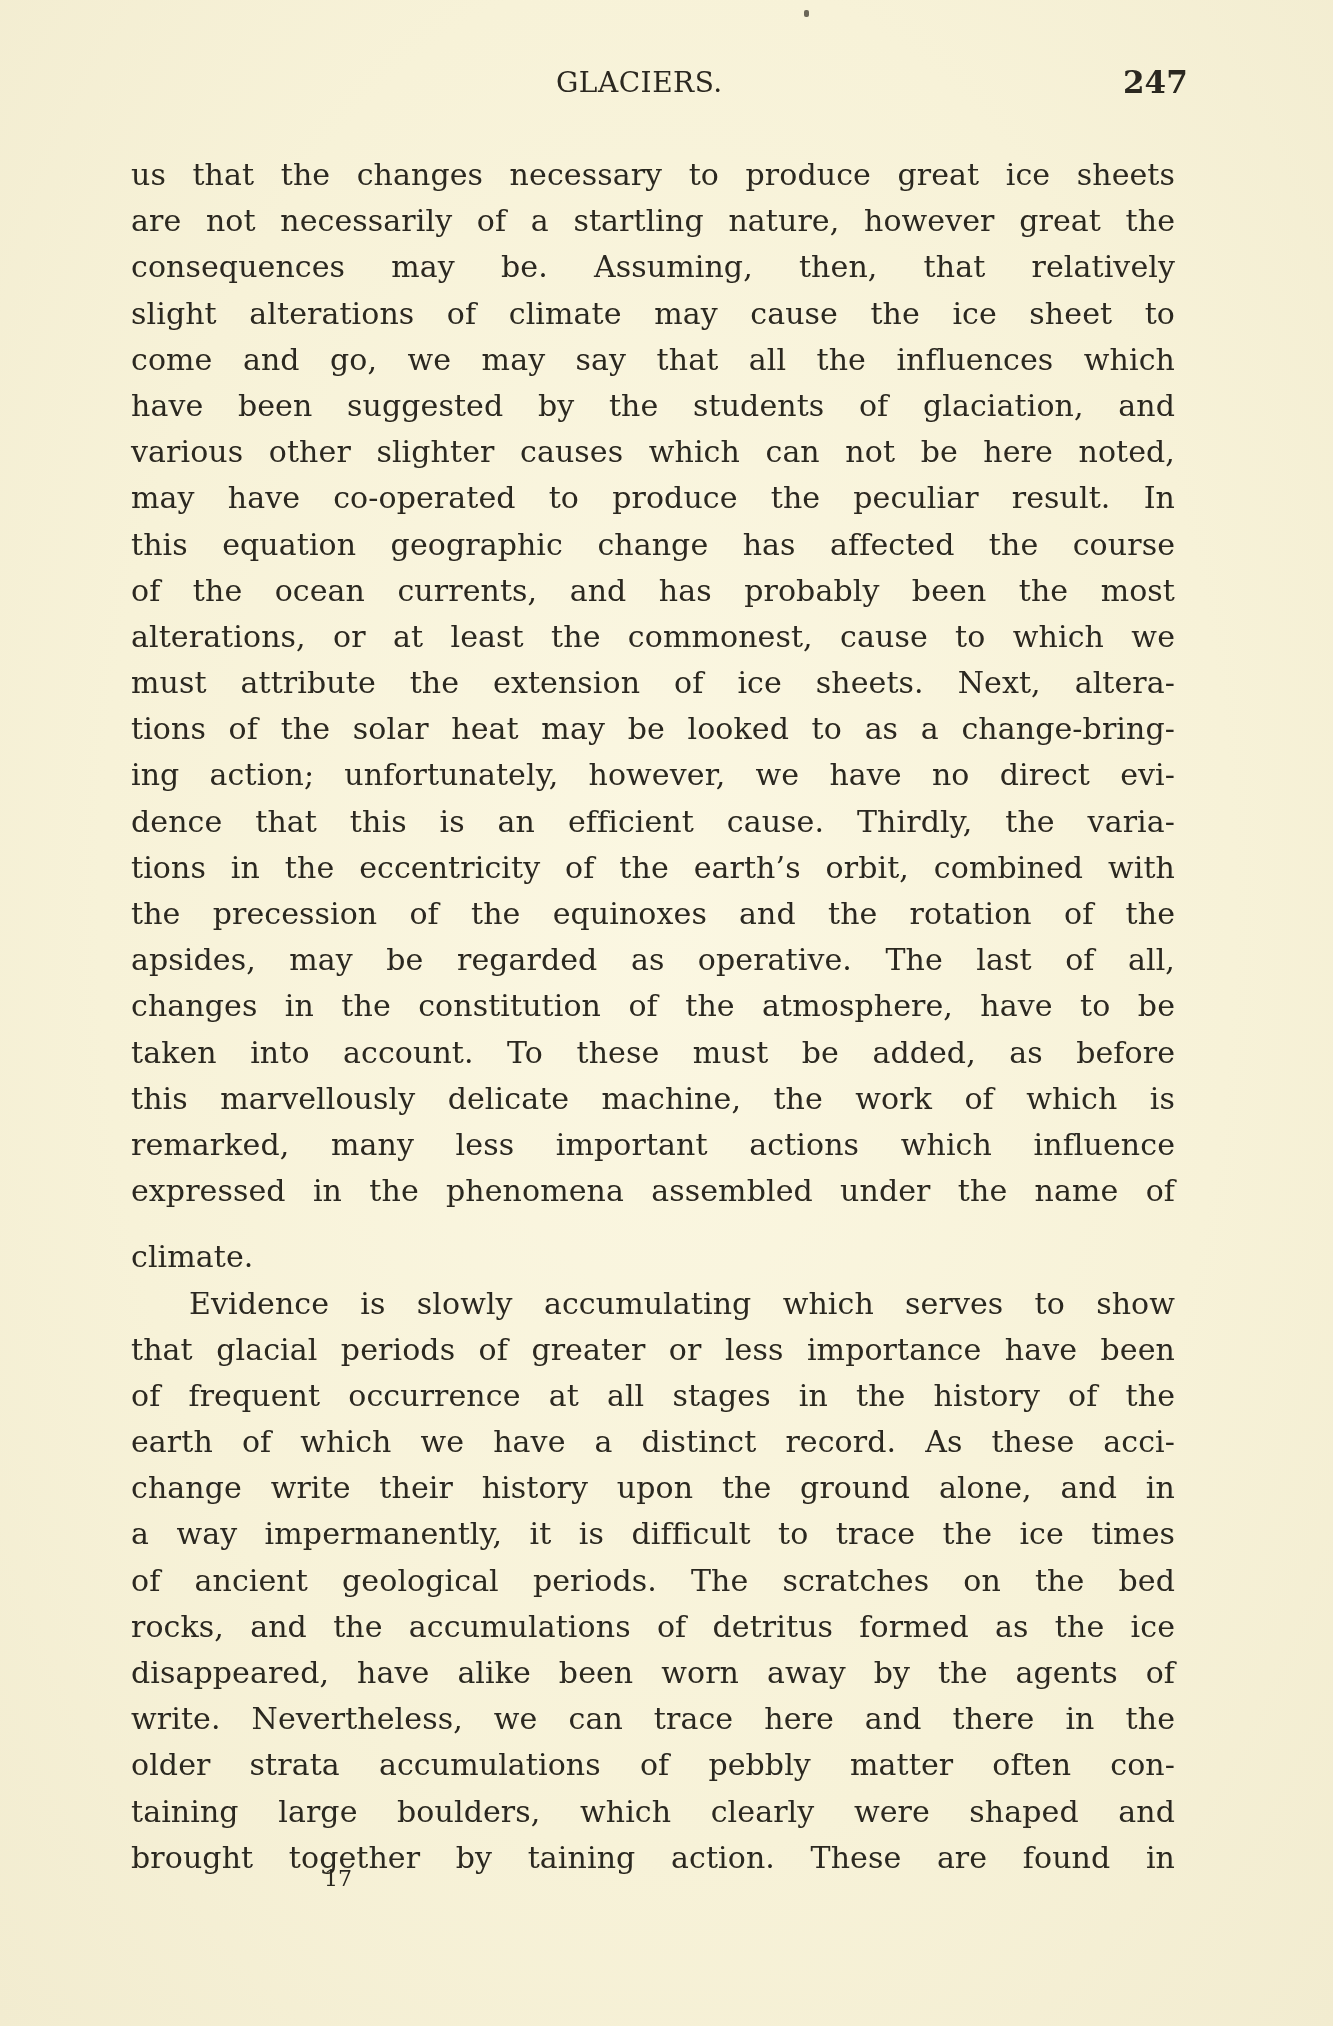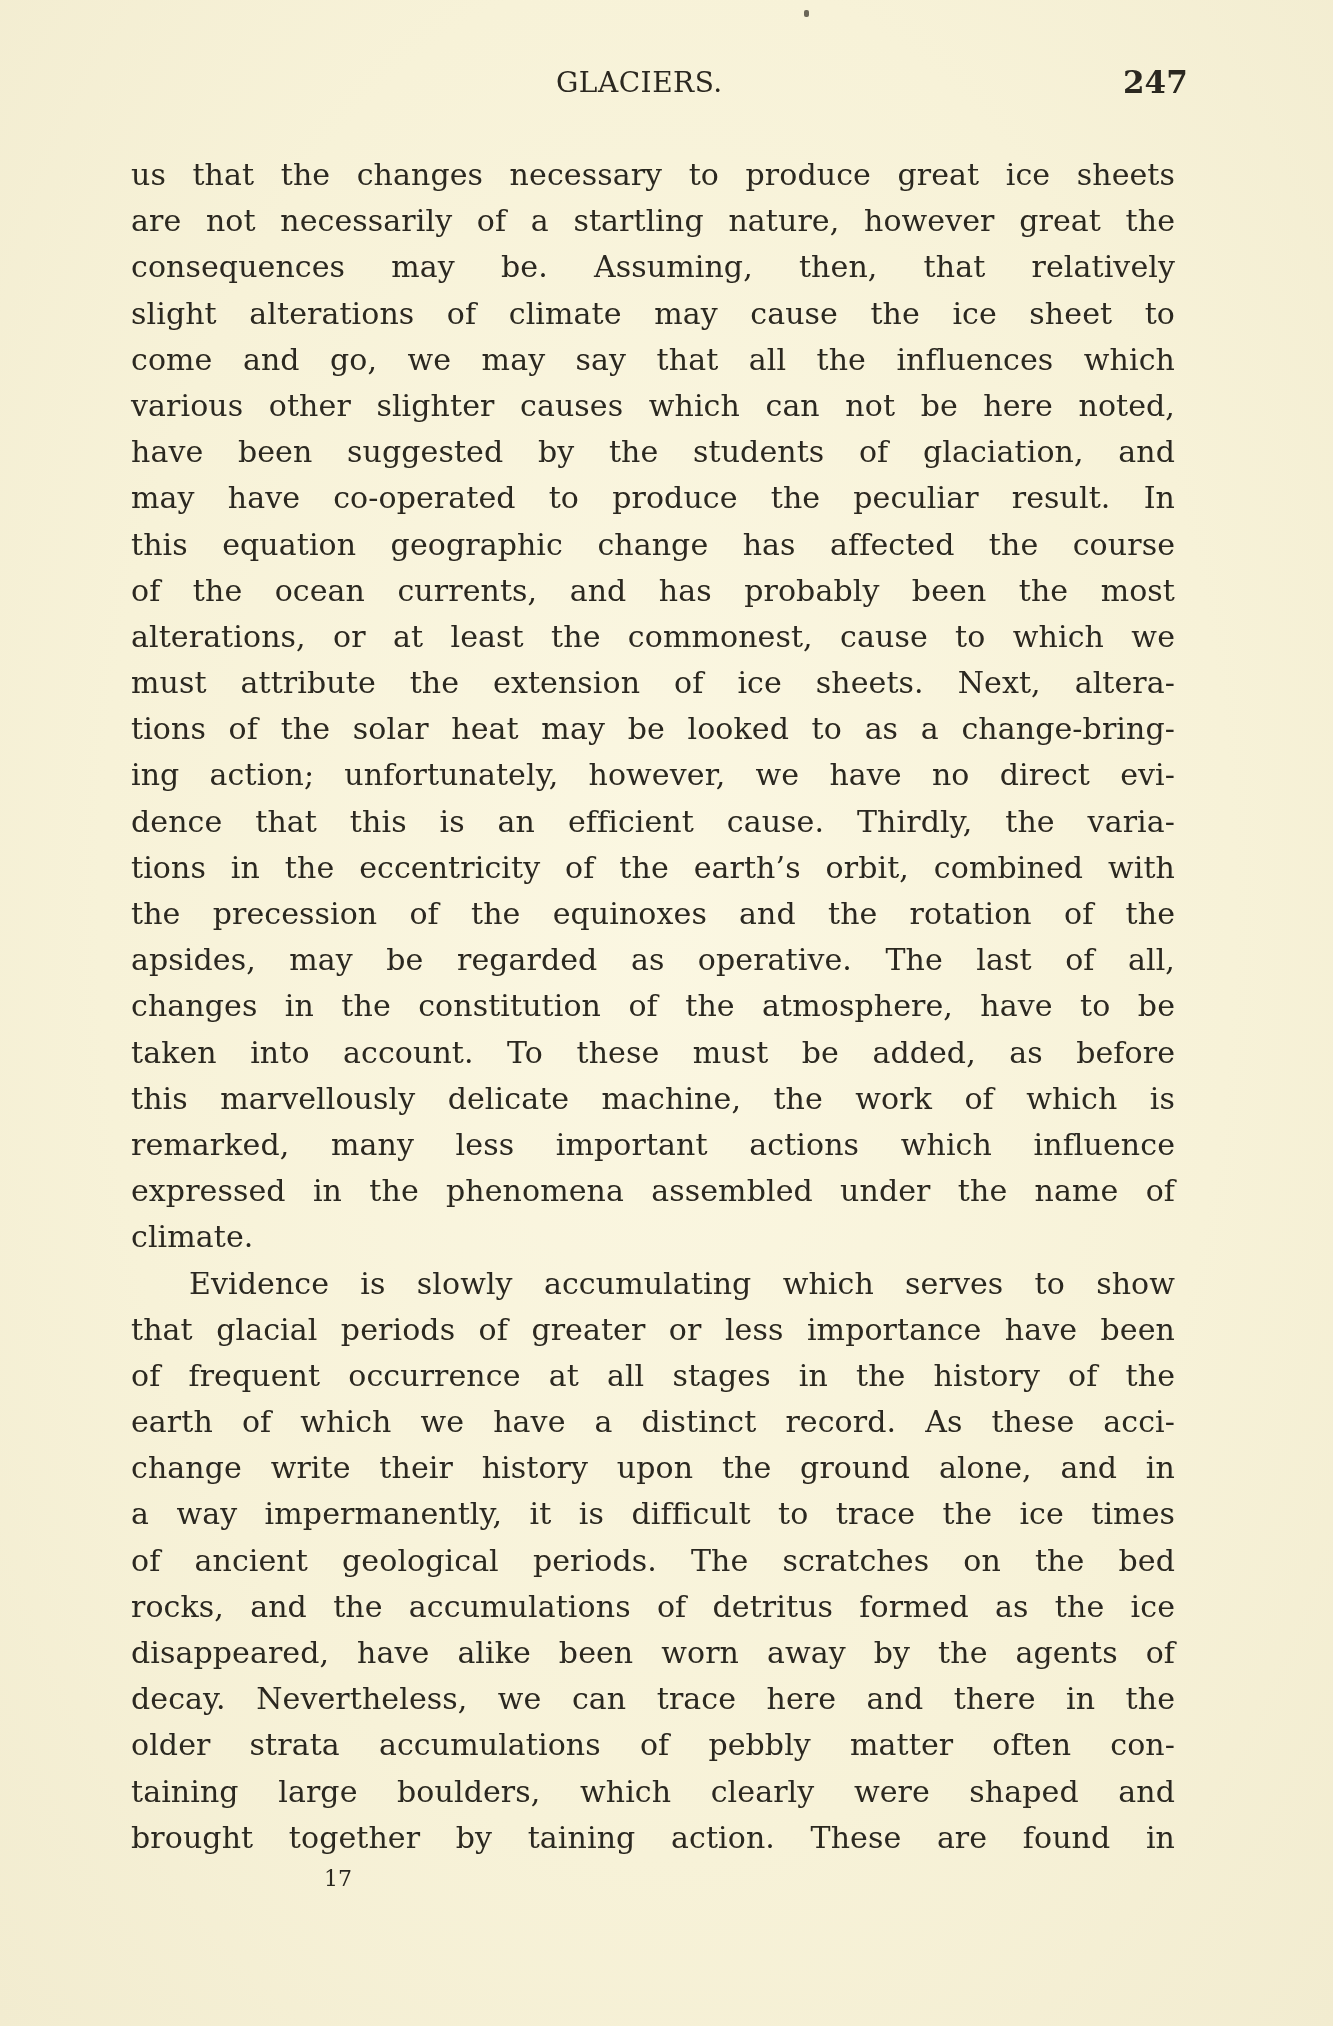--- a/index.html
+++ b/index.html
@@ -14,42 +14,42 @@
   .dot { position: absolute; left: 804px; top: 10px; width: 5px; height: 7px; background: #6b6658; border-radius: 2px; }
   .header { position: absolute; top: 66px; left: 0; width: 1253px; height: 40px; padding-left: 12px; }
   .running-title { position: absolute; left: 556px; top: 0; font-size: 28px; letter-spacing: 0.5px; }
   .page-number { position: absolute; left: 1123px; top: -2px; font-size: 31px; font-weight: bold; text-align: center; }
   .body-text { position: absolute; left: 131px; top: 152px; width: 1044px; }
   .line {
     display: block; height: 46.2px; line-height: 46.2px; font-size: 30px;
     text-align: justify; text-align-last: justify; white-space: nowrap;
     letter-spacing: 0.1px;
   }
-  .line.last { text-align-last: left; }
+  .line.last { text-align-last: left; margin-top: 20px; }
   .line.indent { padding-left: 58px; }
   .signature { position: absolute; left: 312px; top: 1866px; font-size: 22px; margin-left: 12px; }
 </style>
 </head>
 <body>
 
 <div class="dot"></div>
 
 <div class="header">
   <span class="running-title">GLACIERS.</span>
   <span class="page-number">247</span>
 </div>
 
 <div class="body-text" id="body-text">
     <span class="line">us that the changes necessary to produce great ice sheets</span>
     <span class="line">are not necessarily of a startling nature, however great the</span>
     <span class="line">consequences may be.  Assuming, then, that relatively</span>
     <span class="line">slight alterations of climate may cause the ice sheet to</span>
     <span class="line">come and go, we may say that all the influences which</span>
+    <span class="line">have been suggested by the students of glaciation, and</span>
     <span class="line">various other slighter causes which can not be here noted,</span>
-    <span class="line">have been suggested by the students of glaciation, and</span>
     <span class="line">may have co-operated to produce the peculiar result.  In</span>
     <span class="line">this equation geographic change has affected the course</span>
     <span class="line">of the ocean currents, and has probably been the most</span>
     <span class="line">alterations, or at least the commonest, cause to which we</span>
     <span class="line">must attribute the extension of ice sheets.  Next, altera-</span>
     <span class="line">tions of the solar heat may be looked to as a change-bring-</span>
     <span class="line">ing action; unfortunately, however, we have no direct evi-</span>
     <span class="line">dence that this is an efficient cause.  Thirdly, the varia-</span>
     <span class="line">tions in the eccentricity of the earth’s orbit, combined with</span>
     <span class="line">the precession of the equinoxes and the rotation of the</span>
@@ -62,19 +62,19 @@
     <span class="line last">climate.</span>
     <span class="line indent">Evidence is slowly accumulating which serves to show</span>
     <span class="line">that glacial periods of greater or less importance have been</span>
     <span class="line">of frequent occurrence at all stages in the history of the</span>
     <span class="line">earth of which we have a distinct record.  As these acci-</span>
     <span class="line">change write their history upon the ground alone, and in</span>
     <span class="line">a way impermanently, it is difficult to trace the ice times</span>
     <span class="line">of ancient geological periods.  The scratches on the bed</span>
     <span class="line">rocks, and the accumulations of detritus formed as the ice</span>
     <span class="line">disappeared, have alike been worn away by the agents of</span>
-    <span class="line">decay.  Nevertheless, we can trace here and there in the</span>
+    <span class="line">write.  Nevertheless, we can trace here and there in the</span>
     <span class="line">older strata accumulations of pebbly matter often con-</span>
     <span class="line">taining large boulders, which clearly were shaped and</span>
     <span class="line">brought together by taining action.  These are found in</span>
   </div>
 
 <div class="signature">17</div>
 
 </body></html>

